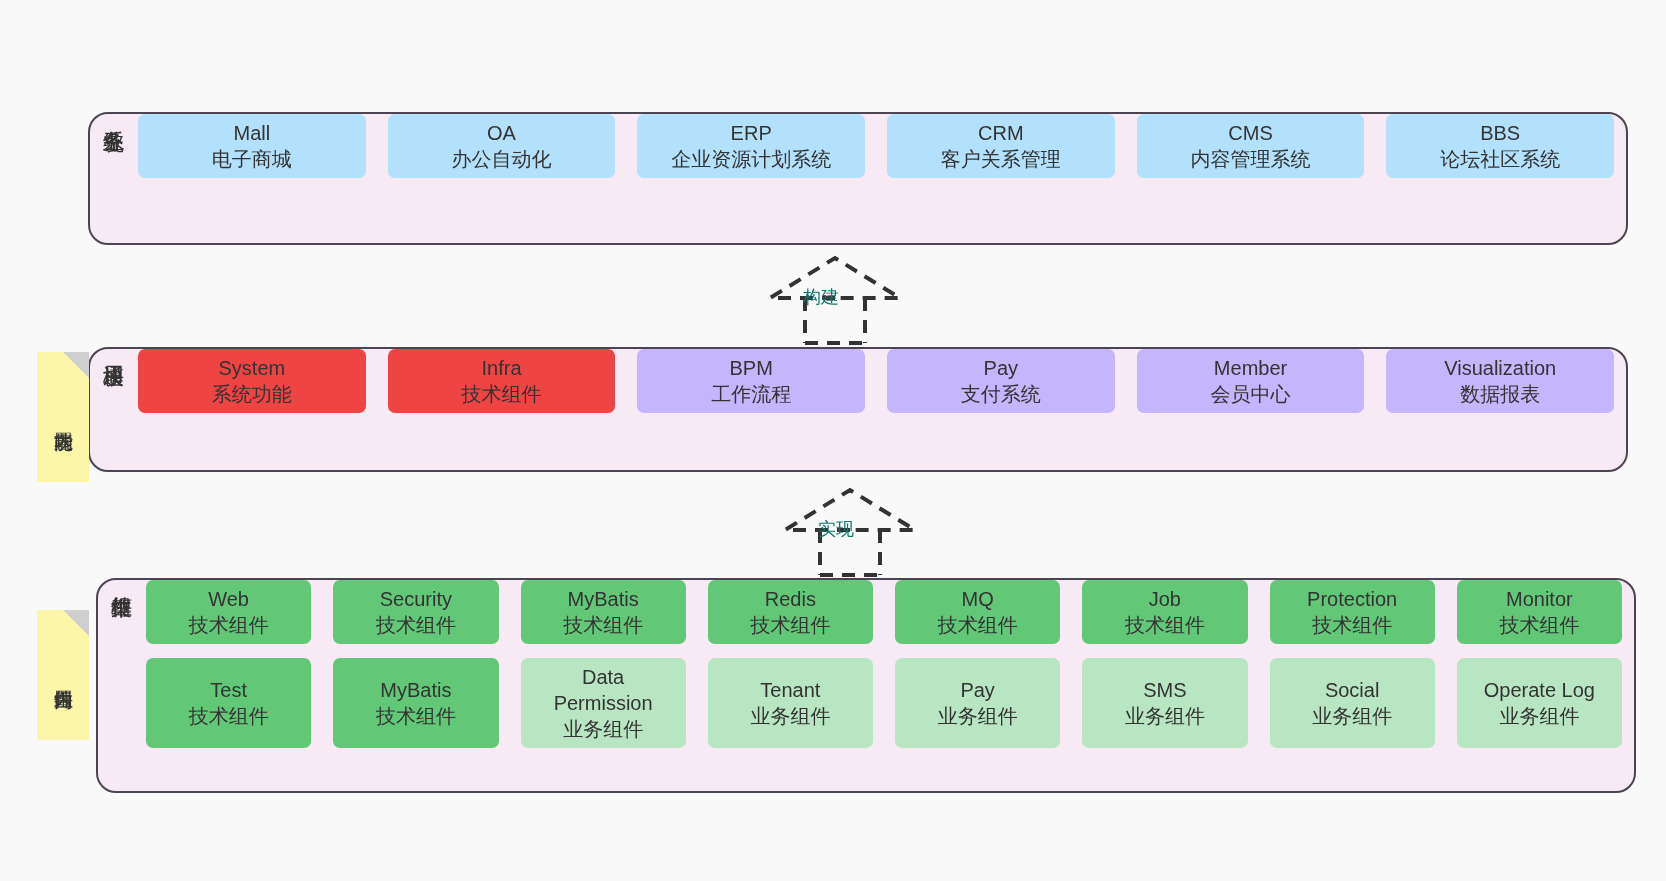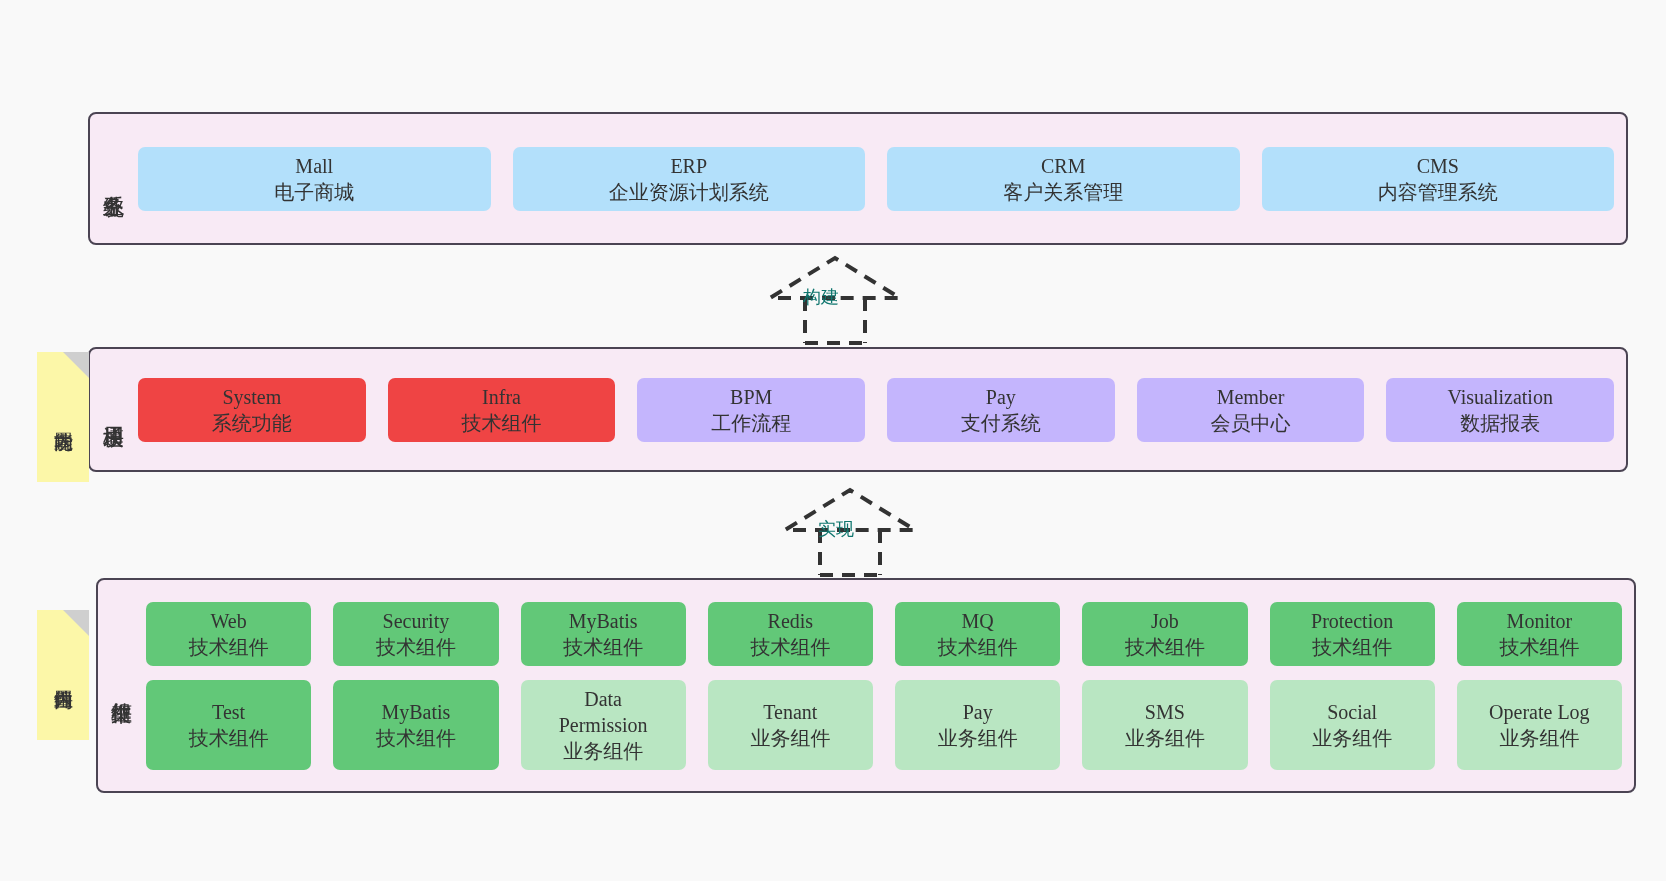--- a/index.html
+++ b/index.html
@@ -15,24 +15,23 @@
     font-family: "Liberation Sans", "DejaVu Sans", sans-serif;
     color: #333333;
   }
 
   
   .layer {
     position: absolute;
     box-sizing: border-box;
     background: #f8eaf5;
     border: 2px solid #4b4453;
-    border-radius: 8px;
-    display: flex;
-    align-items: center;
-    font-family: Liberation Serif, serif;
+    border-radius: 20px;
+    display: flex;
+    align-items: flex-start;
   }
   .layer-title {
     flex: 0 0 auto;
     width: 42px;
     display: flex;
     align-items: center;
     justify-content: center;
     font-size: 21px;
     line-height: 1.18;
     letter-spacing: 0;
@@ -123,30 +122,38 @@
 
 <div class="layer" id="layer-0" style="left:88px; top:112px; width:1540px; height:133px;">
   <div class="layer-title">业务系统</div>
   <div class="layer-body">
     <div class="row">
       <div class="node c-blue">
         <span class="t1">Mall</span>
         <span class="t2">电子商城</span>
       </div>
       <div class="node c-blue">
+        <span class="t1">OA</span>
+        <span class="t2">办公自动化</span>
+      </div>
+      <div class="node c-blue">
         <span class="t1">ERP</span>
         <span class="t2">企业资源计划系统</span>
       </div>
       <div class="node c-blue">
         <span class="t1">CRM</span>
         <span class="t2">客户关系管理</span>
       </div>
       <div class="node c-blue">
         <span class="t1">CMS</span>
         <span class="t2">内容管理系统</span>
+      </div>
+      <div class="node c-blue">
+        <span class="t1">BBS</span>
+        <span class="t2">论坛社区系统</span>
       </div>
     </div>
   </div>
 </div>
 
 <div class="connector" id="conn-0" style="left:755px; top:255px; width:160px; height:90px;">
   <svg width="160" height="90" viewBox="0 0 160 90">
     <polygon points="70,43 5,43 70,3 135,43 70,43" fill="none" stroke="#333333" stroke-width="4" stroke-dasharray="13,9" transform="translate(10,0)"></polygon>
     <path d="M50,43 L50,88 M110,43 L110,88 M50,88 L110,88" fill="none" stroke="#333333" stroke-width="4" stroke-dasharray="13,9"></path>
   </svg>

